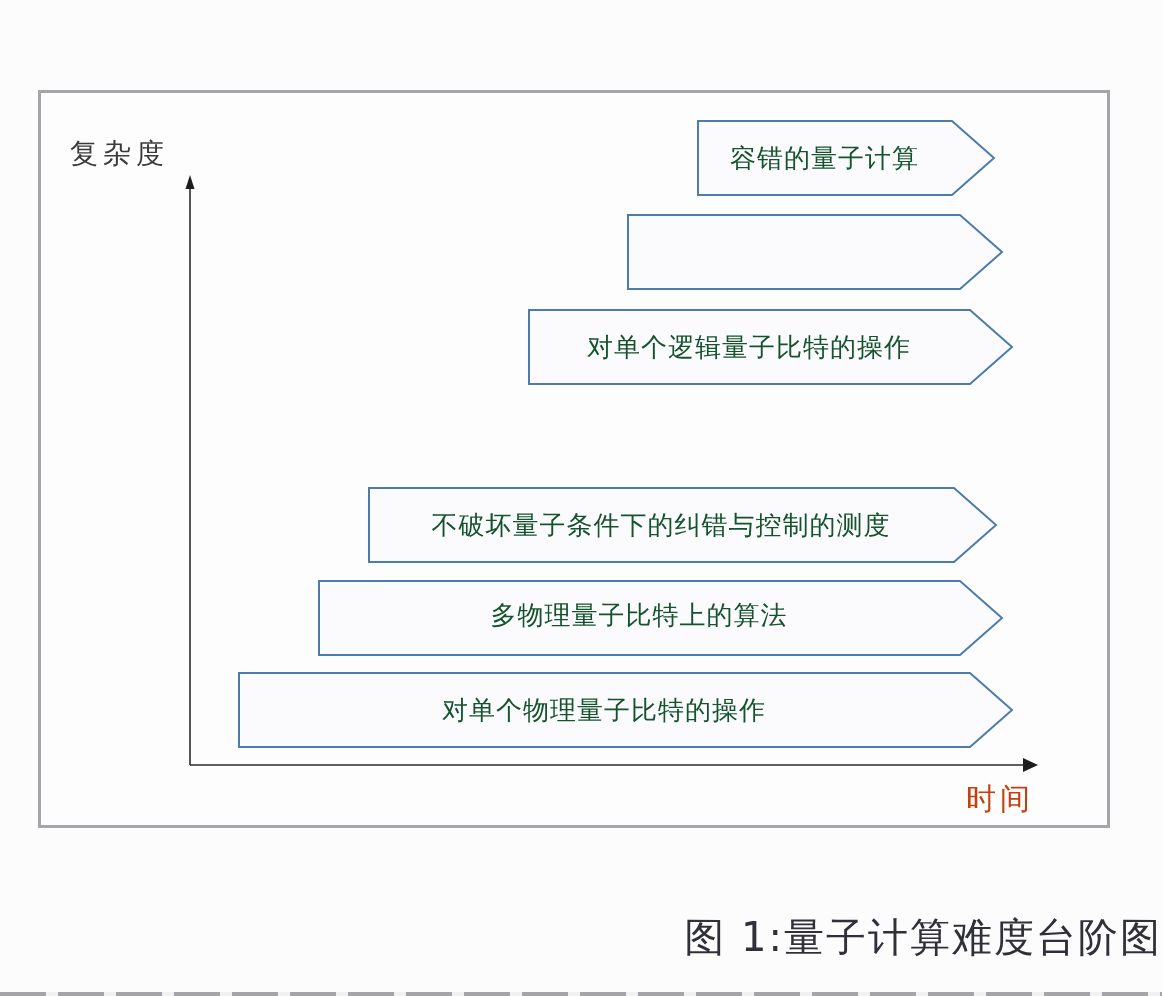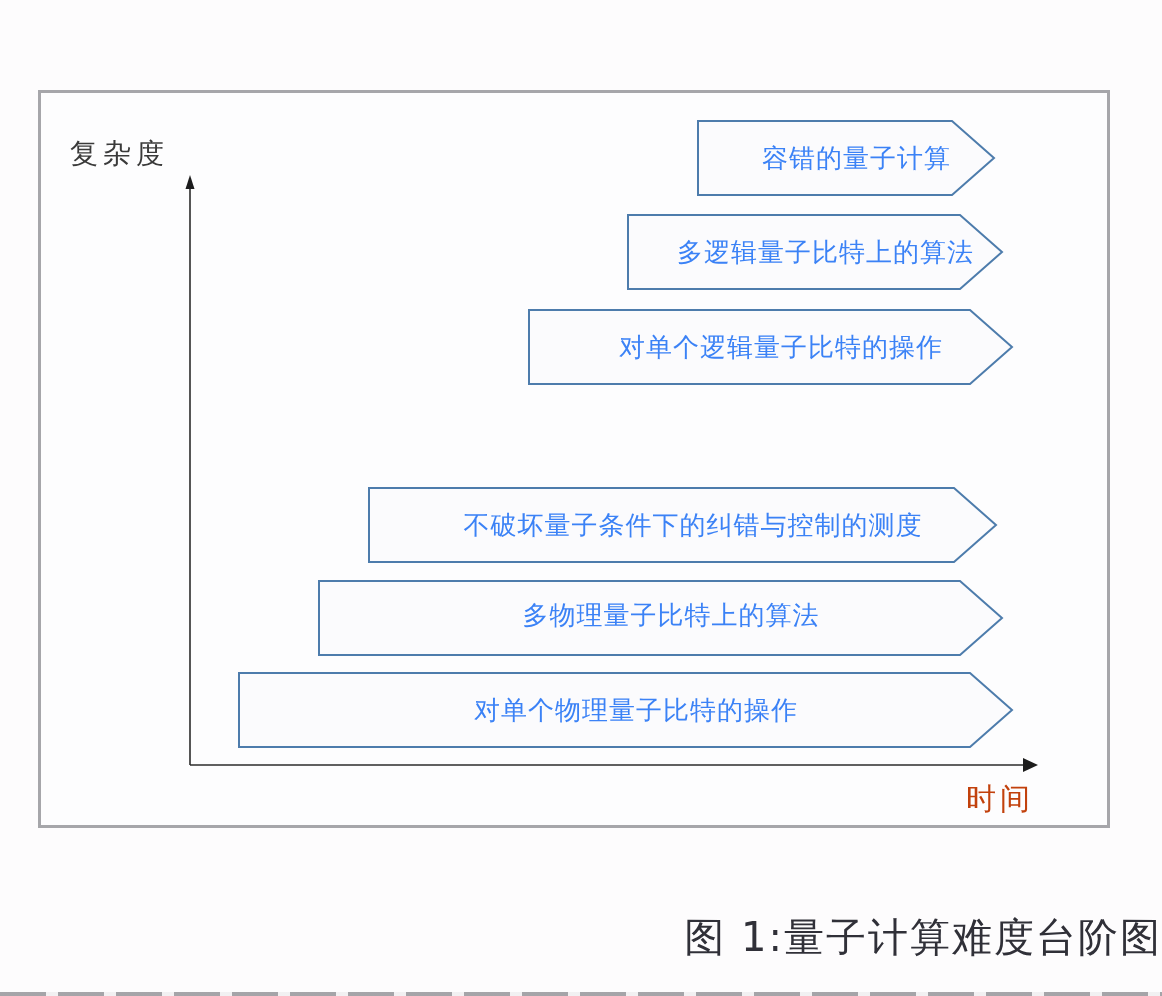--- a/index.html
+++ b/index.html
@@ -62,24 +62,23 @@
   .step-label {
     position: absolute;
     left: 0;
     top: 0;
     height: 100%;
     width: calc(100% - 44px);
     display: flex;
     align-items: center;
     justify-content: center;
     font-size: 26px;
-    color: #3b82f6;
+    color: #14532d;
     letter-spacing: 1px;
     white-space: nowrap;
-    padding-left: 32px;
   }
   .caption {
     position: absolute;
     left: 0;
     top: 910px;
     width: 100%;
     text-align: right;
     font-size: 40px;
     color: #303038;
     letter-spacing: 2px;
@@ -120,21 +119,20 @@
       <svg width="299" height="76" viewBox="0 0 299 76">
         <polygon points="1,1 255,1 297,38 255,75 1,75" fill="#fbfbfd" stroke="#4d7cac" stroke-width="2" stroke-linejoin="miter"></polygon>
       </svg>
       <span class="step-label">容错的量子计算</span>
     </div>
 
     <div class="step" style="left:586px; top:121px; width:377px; height:76px;">
       <svg width="377" height="76" viewBox="0 0 377 76">
         <polygon points="1,1 333,1 375,38 333,75 1,75" fill="#fbfbfd" stroke="#4d7cac" stroke-width="2" stroke-linejoin="miter"></polygon>
       </svg>
-      <span class="step-label">多逻辑量子比特上的算法</span>
     </div>
 
     <div class="step" style="left:487px; top:216px; width:486px; height:76px;">
       <svg width="486" height="76" viewBox="0 0 486 76">
         <polygon points="1,1 442,1 484,38 442,75 1,75" fill="#fbfbfd" stroke="#4d7cac" stroke-width="2" stroke-linejoin="miter"></polygon>
       </svg>
       <span class="step-label">对单个逻辑量子比特的操作</span>
     </div>
 
 

